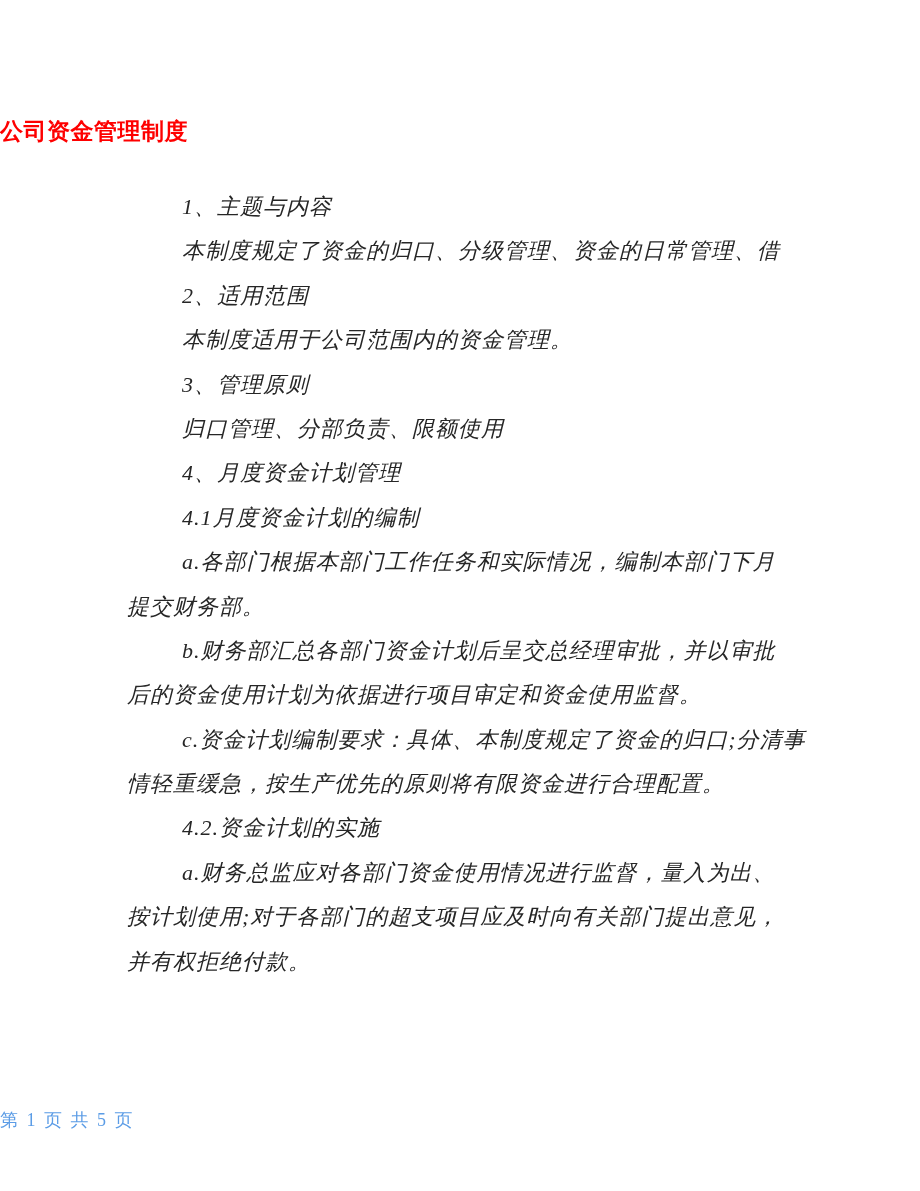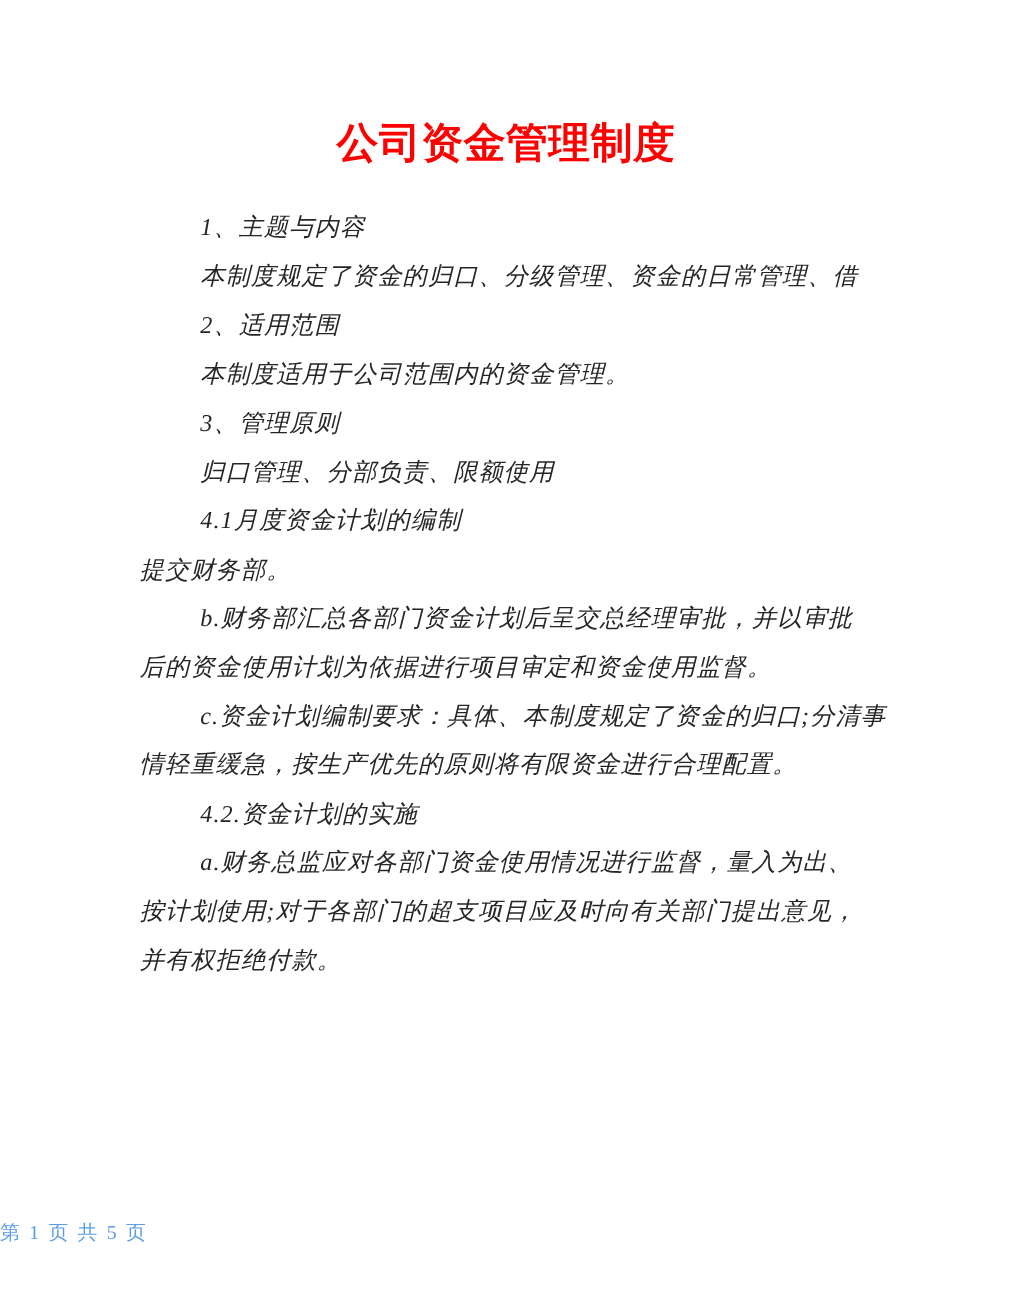--- a/index.html
+++ b/index.html
@@ -20,24 +20,23 @@
     width: 920px;
     height: 1191px;
     background: #ffffff;
   }
   .doc-title {
     position: absolute;
     top: 110px;
     left: 0;
     width: 920px;
     margin: 0;
-    text-align: center;
     font-family: "Liberation Sans", "DejaVu Sans", sans-serif;
     font-weight: bold;
-    font-size: 38px;
+    font-size: 23px;
     line-height: 42px;
     letter-spacing: 0.5px;
     color: #fe0000;
   }
   .doc-body {
     position: absolute;
     top: 185px;
     left: 127px;
     width: 670px;
     font-style: italic;
@@ -72,21 +71,23 @@
 
   <h1 class="doc-title">公司资金管理制度</h1>
 
   <div class="doc-body">
     <div class="line indent">1、主题与内容</div>
     <div class="line indent">本制度规定了资金的归口、分级管理、资金的日常管理、借</div>
     <div class="line indent">2、适用范围</div>
     <div class="line indent">本制度适用于公司范围内的资金管理。</div>
     <div class="line indent">3、管理原则</div>
     <div class="line indent">归口管理、分部负责、限额使用</div>
+    <div class="line indent">4、月度资金计划管理</div>
     <div class="line indent">4.1月度资金计划的编制</div>
+    <div class="line indent">a.各部门根据本部门工作任务和实际情况，编制本部门下月</div>
     <div class="line">提交财务部。</div>
     <div class="line indent">b.财务部汇总各部门资金计划后呈交总经理审批，并以审批</div>
     <div class="line">后的资金使用计划为依据进行项目审定和资金使用监督。</div>
     <div class="line indent">c.资金计划编制要求：具体、本制度规定了资金的归口;分清事</div>
     <div class="line">情轻重缓急，按生产优先的原则将有限资金进行合理配置。</div>
     <div class="line indent">4.2.资金计划的实施</div>
     <div class="line indent">a.财务总监应对各部门资金使用情况进行监督，量入为出、</div>
     <div class="line">按计划使用;对于各部门的超支项目应及时向有关部门提出意见，</div>
     <div class="line">并有权拒绝付款。</div>
   </div>

